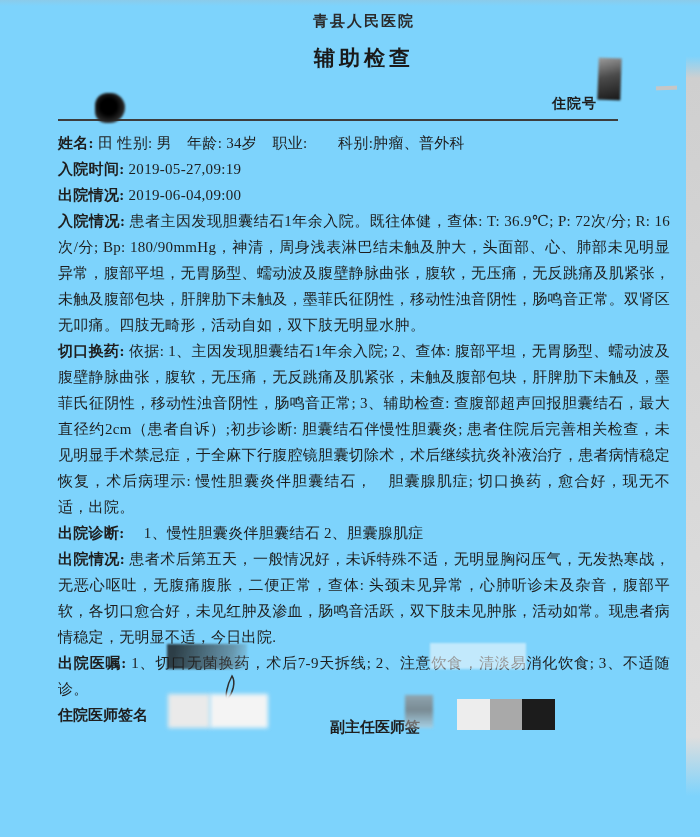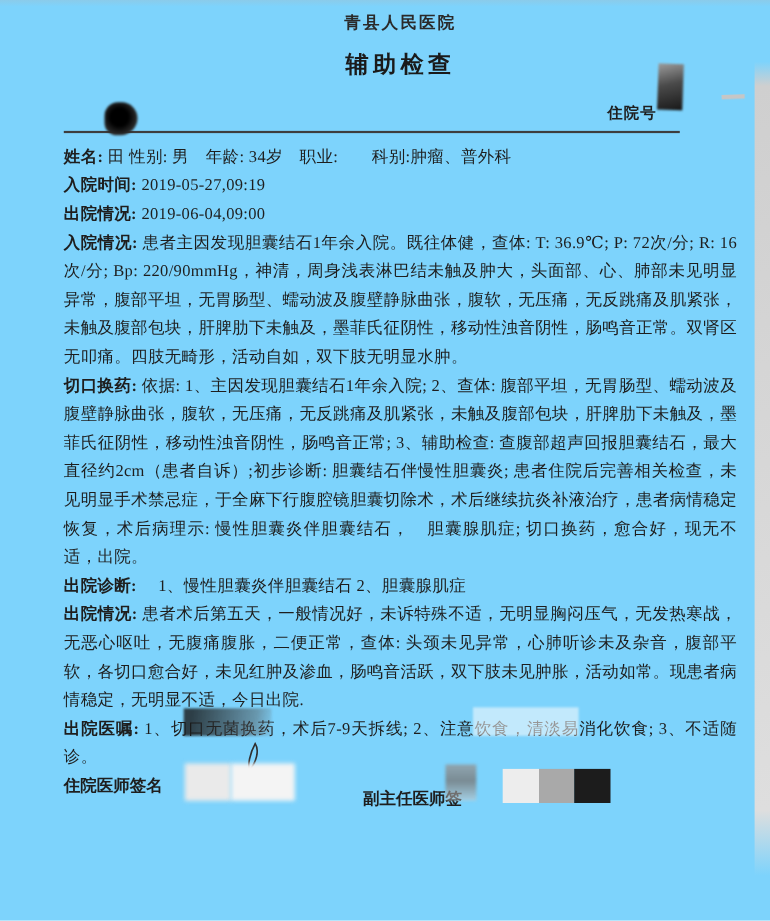--- a/index.html
+++ b/index.html
@@ -150,21 +150,21 @@
       <span>2019-05-27,09:19</span>
     </p>
 
     <p class="row">
       <span class="lbl">出院情况:</span>
       <span>2019-06-04,09:00</span>
     </p>
 
     <p class="para">
       <span class="lbl">入院情况:</span>
-      <span>患者主因发现胆囊结石1年余入院。既往体健，查体: T: 36.9℃; P: 72次/分; R: 16次/分; Bp: 220/90mmHg，神清，周身浅表淋巴结未触及肿大，头面部、心、肺部未见明显异常，腹部平坦，无胃肠型、蠕动波及腹壁静脉曲张，腹软，无压痛，无反跳痛及肌紧张，未触及腹部包块，肝脾肋下未触及，墨菲氏征阴性，移动性浊音阴性，肠鸣音正常。双肾区无叩痛。四肢无畸形，活动自如，双下肢无明显水肿。</span>
+      <span>患者主因发现胆囊结石1年余入院。既往体健，查体: T: 36.9℃; P: 72次/分; R: 16次/分; Bp: 180/90mmHg，神清，周身浅表淋巴结未触及肿大，头面部、心、肺部未见明显异常，腹部平坦，无胃肠型、蠕动波及腹壁静脉曲张，腹软，无压痛，无反跳痛及肌紧张，未触及腹部包块，肝脾肋下未触及，墨菲氏征阴性，移动性浊音阴性，肠鸣音正常。双肾区无叩痛。四肢无畸形，活动自如，双下肢无明显水肿。</span>
     </p>
 
 
     <p class="para">
       <span class="lbl">切口换药:</span>
       <span>依据: 1、主因发现胆囊结石1年余入院; 2、查体: 腹部平坦，无胃肠型、蠕动波及腹壁静脉曲张，腹软，无压痛，无反跳痛及肌紧张，未触及腹部包块，肝脾肋下未触及，墨菲氏征阴性，移动性浊音阴性，肠鸣音正常; 3、辅助检查: 查腹部超声回报胆囊结石，最大直径约2cm（患者自诉）;初步诊断: 胆囊结石伴慢性胆囊炎; 患者住院后完善相关检查，未见明显手术禁忌症，于全麻下行腹腔镜胆囊切除术，术后继续抗炎补液治疗，患者病情稳定恢复，术后病理示: 慢性胆囊炎伴胆囊结石，　胆囊腺肌症; 切口换药，愈合好，现无不适，出院。</span>
     </p>
 
     <p class="para">
       <span class="lbl">出院诊断:</span>

